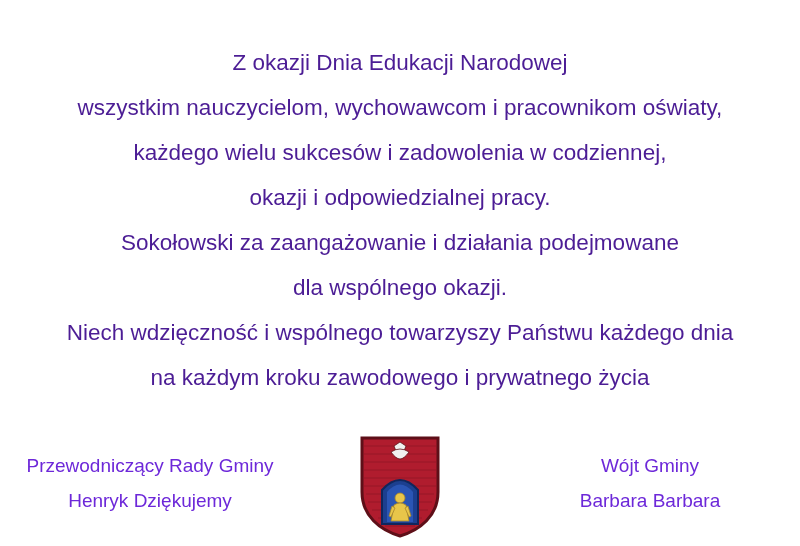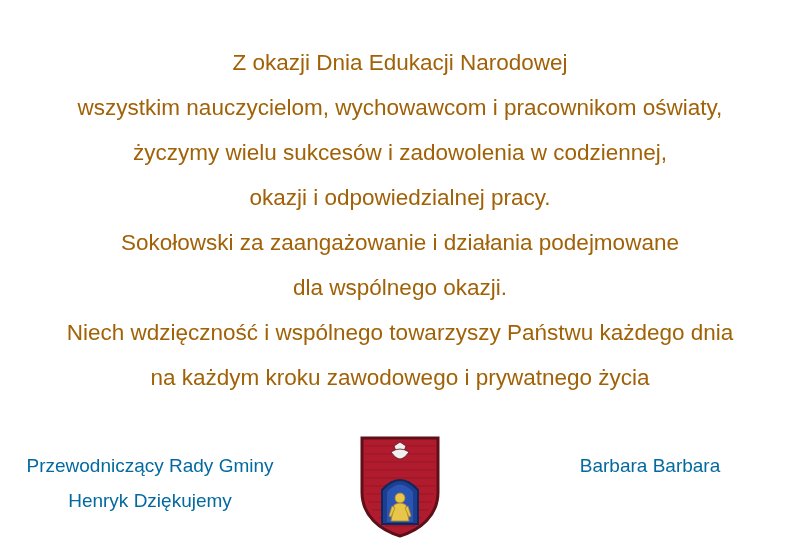--- a/index.html
+++ b/index.html
@@ -24,35 +24,35 @@
     position: absolute;
     top: 40px;
     left: 0;
     width: 800px;
     text-align: center;
   }
   .message .line {
     font-size: 22.5px;
     line-height: 45px;
     white-space: nowrap;
-    color: #a16207;
+    color: #4c1d95;
   }
   .signatures {
     position: absolute;
     top: 448px;
     left: 0;
     width: 800px;
     height: 98px;
   }
   .sig {
     position: absolute;
     text-align: center;
     font-size: 19px;
     line-height: 35px;
-    color: #0369a1;
+    color: #6d28d9;
   }
   .sig.left {
     left: 0;
     width: 300px;
   }
   .sig.right {
     right: 0;
     width: 300px;
   }
   .sig .role {
@@ -76,21 +76,21 @@
   }
 </style>
 </head>
 <body>
 
 <div class="page">
 
   <div class="message">
     <div class="line">Z okazji Dnia Edukacji Narodowej</div>
     <div class="line">wszystkim nauczycielom, wychowawcom i pracownikom oświaty,</div>
-    <div class="line">życzymy wielu sukcesów i zadowolenia w codziennej,</div>
+    <div class="line">każdego wielu sukcesów i zadowolenia w codziennej,</div>
     <div class="line">okazji i odpowiedzialnej pracy.</div>
     <div class="line">Sokołowski za zaangażowanie i działania podejmowane</div>
     <div class="line">dla wspólnego okazji.</div>
     <div class="line">Niech wdzięczność i wspólnego towarzyszy Państwu każdego dnia</div>
     <div class="line">na każdym kroku zawodowego i prywatnego życia</div>
   </div>
 
   <div class="crest">
     <svg viewBox="0 0 84 104" xmlns="http://www.w3.org/2000/svg">
 
@@ -126,17 +126,18 @@
       </g>
     </svg>
   </div>
 
   <div class="signatures">
     <div class="sig left">
       <span class="role">Przewodniczący Rady Gminy</span>
       <span class="name">Henryk Dziękujemy</span>
     </div>
     <div class="sig right">
+      <span class="role">Wójt Gminy</span>
       <span class="name">Barbara Barbara</span>
     </div>
   </div>
 
 </div>
 
 </body></html>

